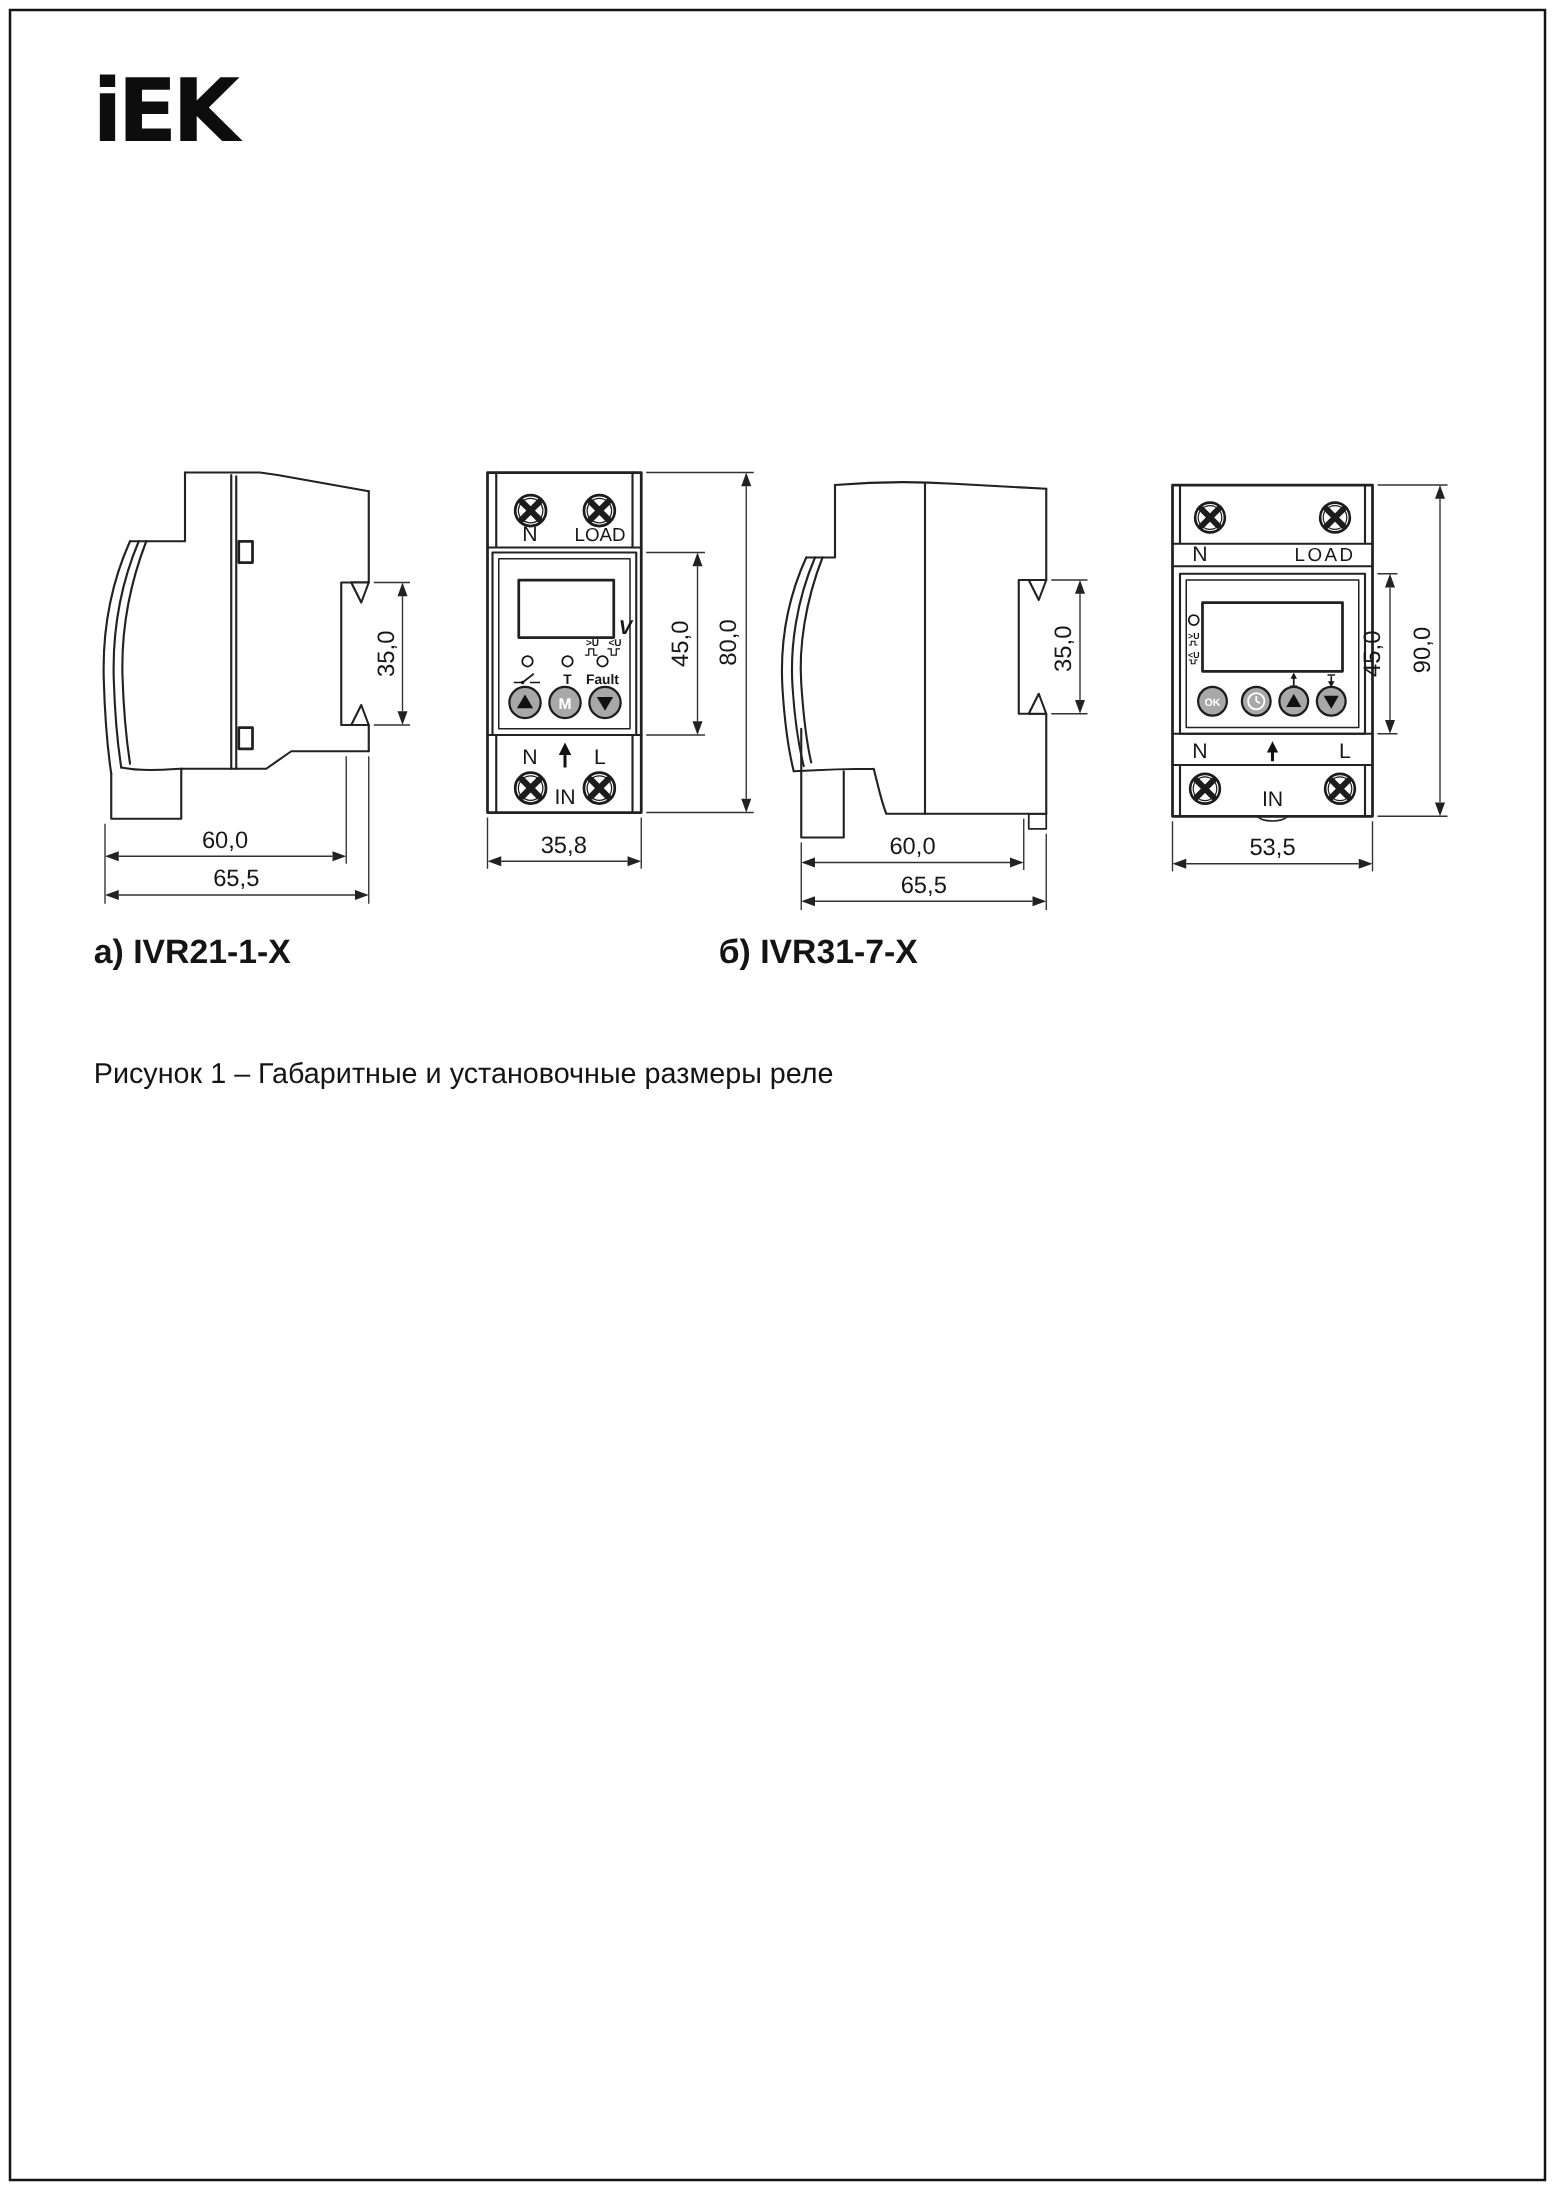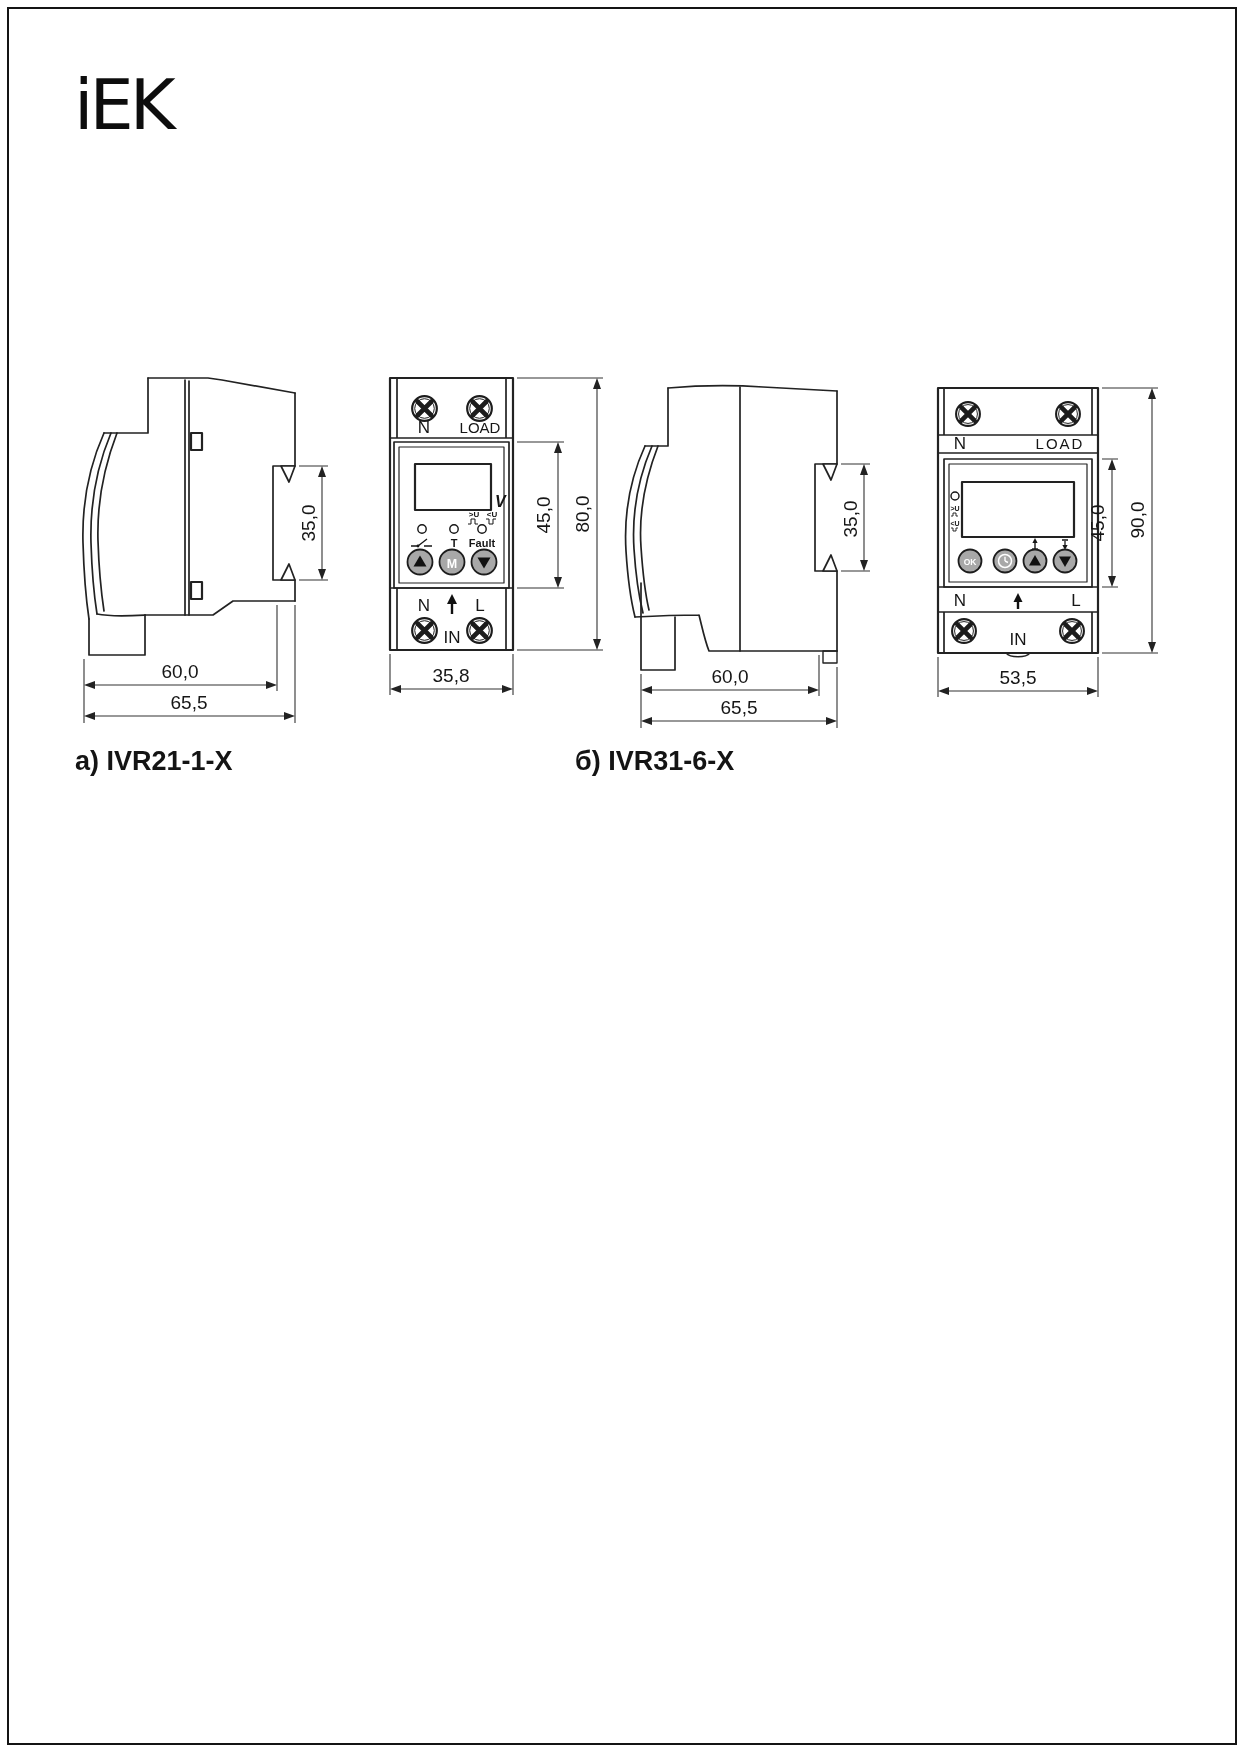--- a/index.html
+++ b/index.html
@@ -1,19 +1,19 @@
 <!DOCTYPE html>
 <html><head>
 <meta charset="utf-8">
 <style>
   html,body{margin:0;padding:0;background:#e8e8e8;}
   .page{position:relative;width:1244px;height:1752px;background:#ffffff;margin:0 auto;
         font-family:"Liberation Sans", sans-serif;color:#161616;overflow:hidden;}
   .page-border{position:absolute;left:7px;top:7px;right:7px;bottom:7px;border:2px solid #141414;pointer-events:none;}
-  .logo{position:absolute;left:74px;top:64px;font-size:70px;font-weight:normal;letter-spacing:-4px;color:#0d0d0d;
+  .logo{position:absolute;left:74px;top:48px;font-size:70px;font-weight:bold;letter-spacing:-4px;color:#0d0d0d;
         font-family:"DejaVu Sans", sans-serif;}
   .drawing{position:absolute;top:333px;}
   #d-side21{left:70px;}
   #d-front21{left:340px;}
   #d-side31{left:573px;}
   #d-front31{left:898px;}
   .caption{position:absolute;top:746px;font-size:27px;color:#141414;font-weight:bold;}
   #caption-a{left:75px;}
   #caption-b{left:575px;}
   .figcaption{position:absolute;left:75px;top:845px;font-size:23px;color:#141414;}
@@ -272,14 +272,15 @@
     </g>
     <g>
       <path class="dim" d="M 40,324 V 364 M 200,324 V 364 M 51,358 H 189"></path>
       <polygon class="ah" points="40,358 51,354 51,362"></polygon>
       <polygon class="ah" points="200,358 189,354 189,362"></polygon>
       <text class="dtx mid" x="120" y="351">53,5</text>
     </g>
   </svg>
 
   <div class="caption" id="caption-a">а) IVR21-1-X</div>
-  <div class="caption" id="caption-b">б) IVR31-6-X</div>
+  <div class="caption" id="caption-b">б) IVR31-7-X</div>
+  <div class="figcaption">Рисунок 1 – Габаритные и установочные размеры реле</div>
 </div>
 
 </body></html>

